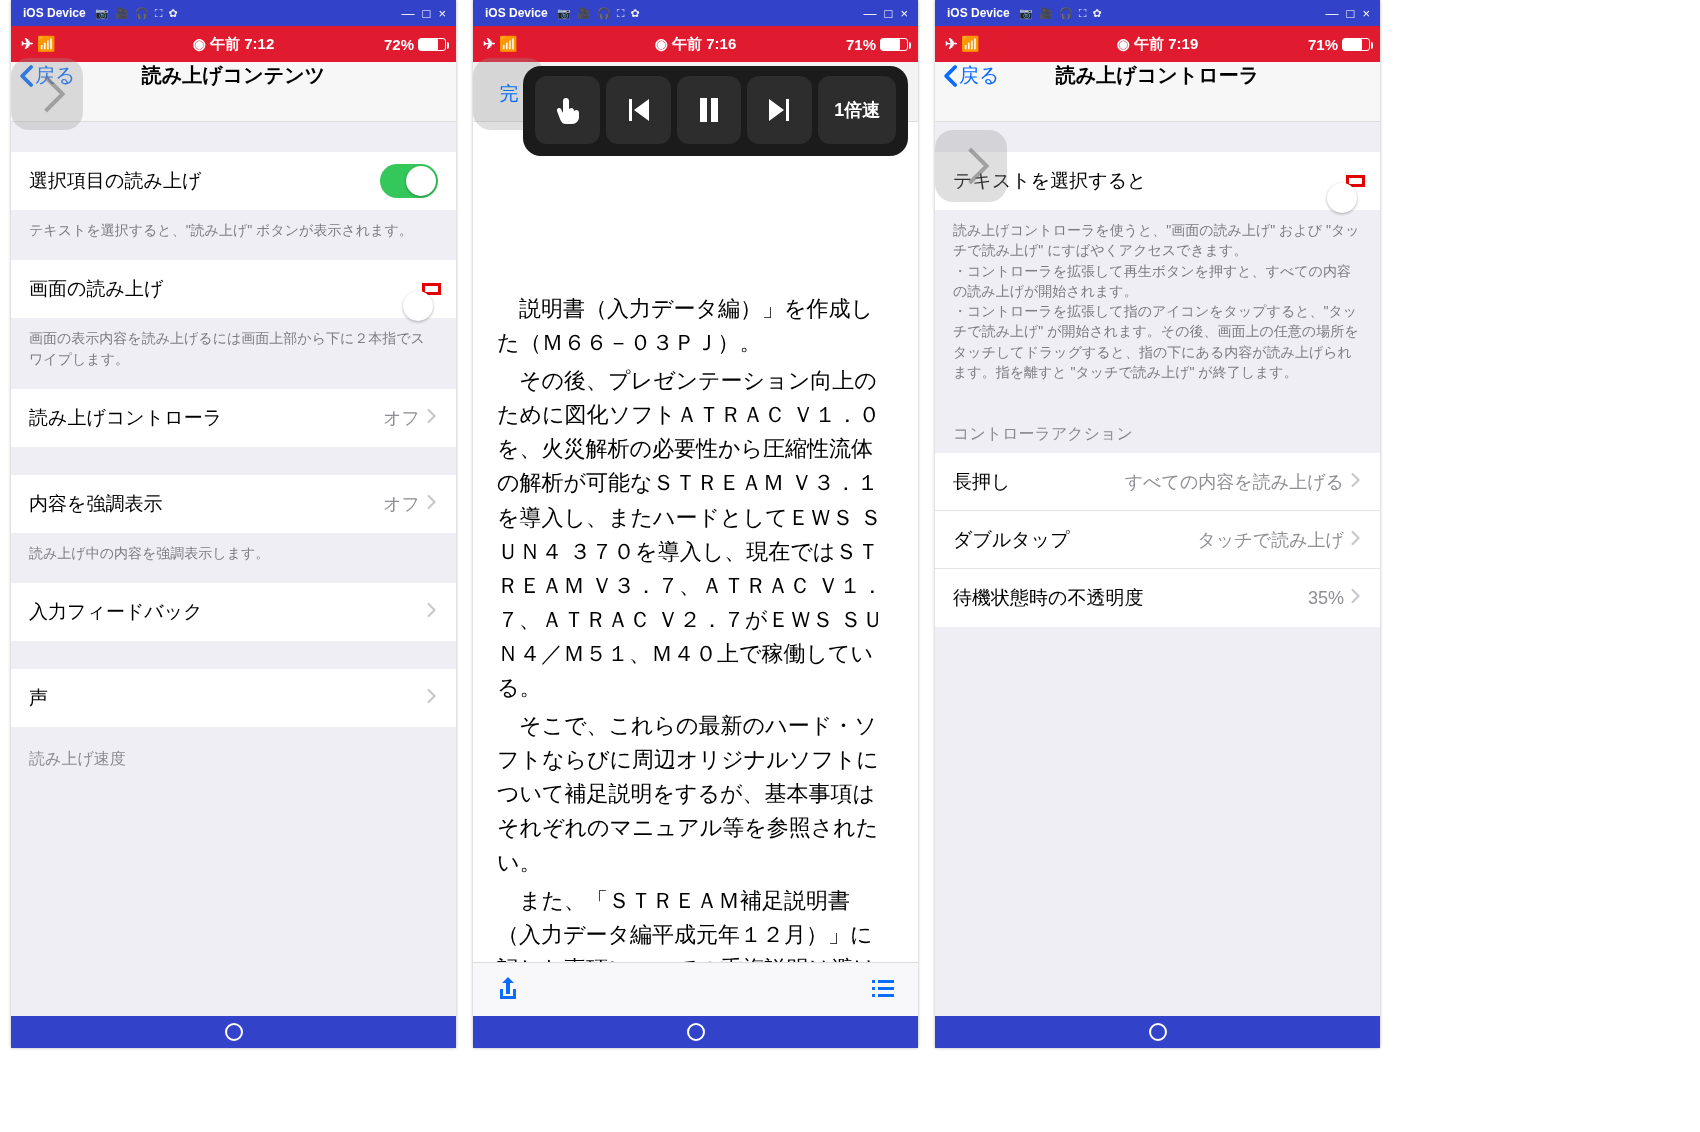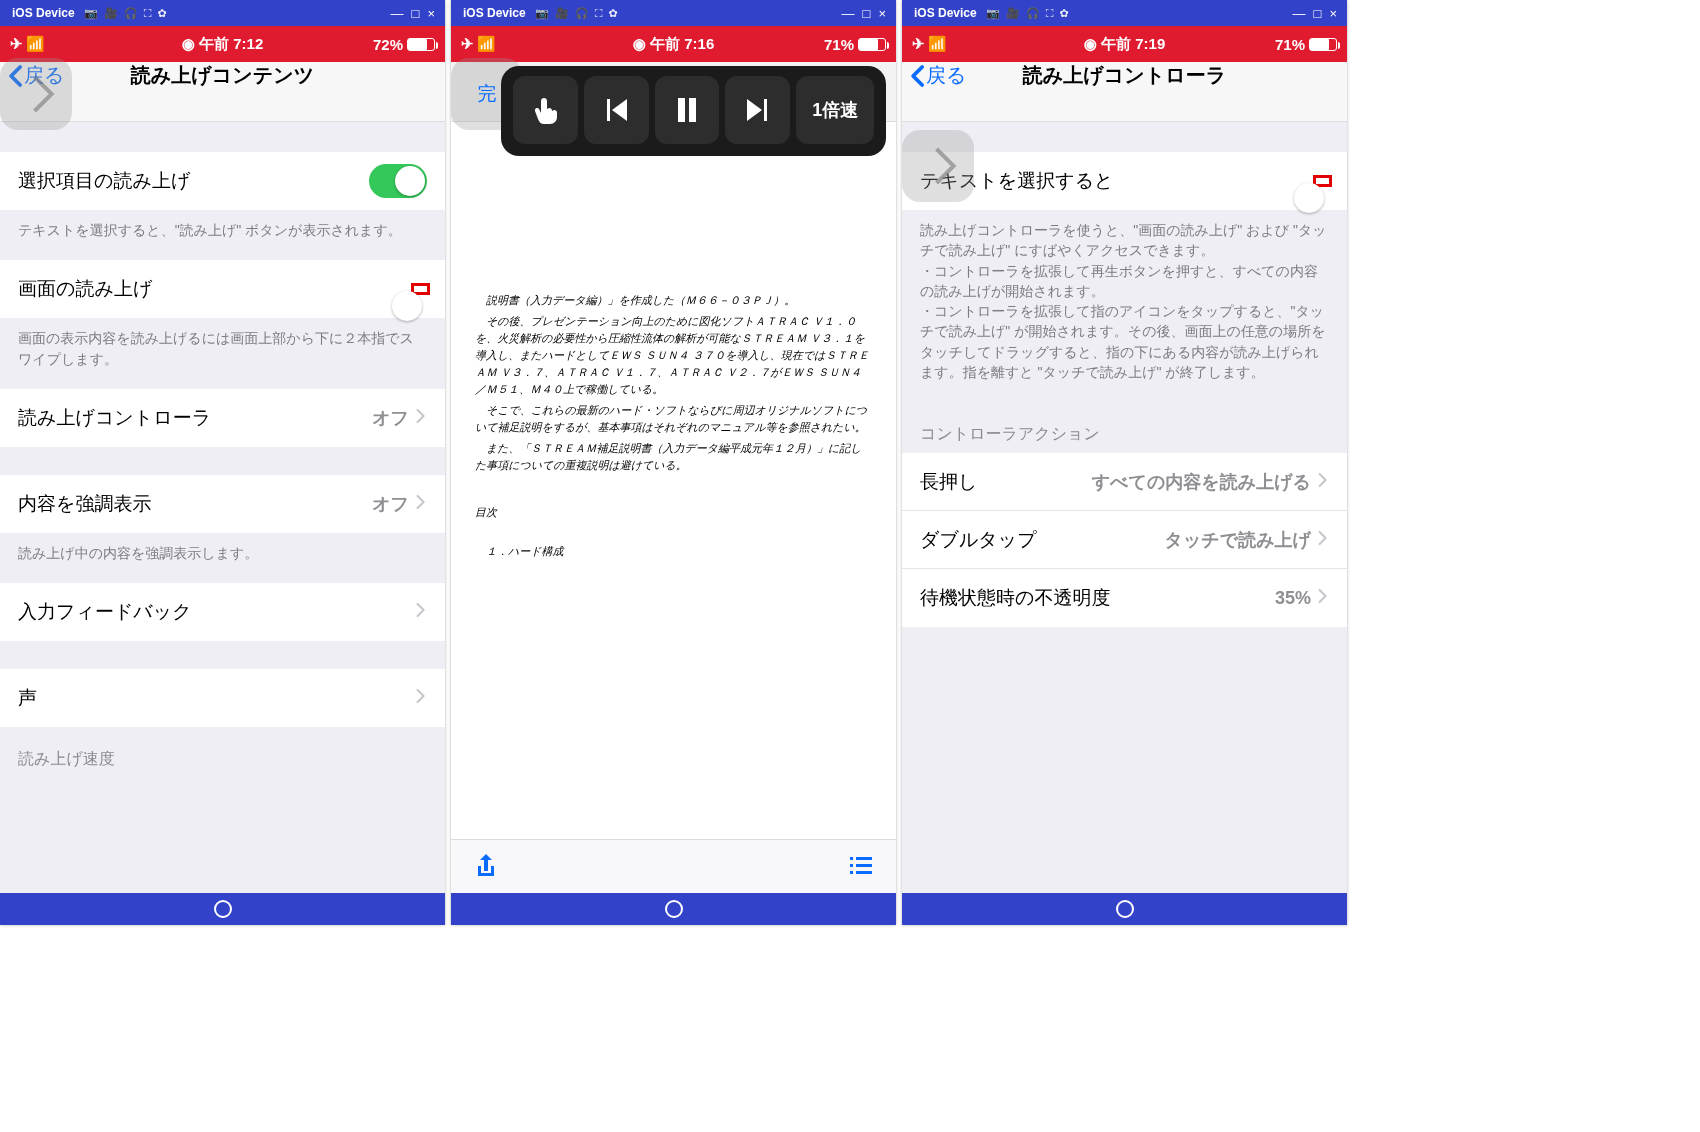--- a/index.html
+++ b/index.html
@@ -1,27 +1,28 @@
 <!DOCTYPE html>
 <html><head>
 <meta charset="utf-8">
 <style>
   * { box-sizing: border-box; margin: 0; padding: 0; }
   html, body { width: 1700px; height: 1132px; font-family: -apple-system, "Hiragino Sans", "Hiragino Kaku Gothic Pro", Meiryo, sans-serif; background: #fff; }
   body { display: flex; gap: 6px; }
 
   .panel {
     width: 445px;
-    height: 925px;
+    height: 1048px;
     display: flex;
     flex-direction: column;
     box-shadow: 0 0 3px rgba(0,0,0,.3);
     background: #86efac;
     position: relative;
     overflow: hidden;
+    margin-left: 11px;
   }
 
   
   .emu-bar {
     height: 26px;
     background: #3343c9;
     color: #fff;
     display: flex;
     align-items: center;
     padding: 0 8px 0 12px;
@@ -98,39 +99,39 @@
   .content { flex: 1; overflow: hidden; background: #efeef5; }
   .sect-head { font-size:16px; color:#8a8a8f; padding: 22px 18px 8px; }
   .cell-group { background:#fff; }
   .cell {
     min-height: 58px; padding: 12px 18px;
     border-bottom: 1px solid #e5e5e7;
     display:flex; align-items:center; font-size:19px; color:#000;
   }
   .cell:last-child { border-bottom: none; }
   .cell .spacer { flex:1; }
-  .cell .value { color:#8e8e93; font-size:18px; margin-right:6px;font-weight:bold; }
+  .cell .value { color:#8e8e93; font-size:18px; margin-right:6px; }
   .chevron { color:#c7c7cc; }
   .chevron svg { width:12px; height:16px; }
   .footer-note { font-size:14px; color:#7c7c80; padding:10px 18px 20px; line-height:1.45; }
 
   .toggle {
     width:58px; height:34px; border-radius:17px; background:#34c759; position:relative; flex-shrink:0;
   }
   .toggle::after {
     content:""; position:absolute; right:2px; top:2px; width:30px; height:30px; border-radius:50%; background:#fff;
     box-shadow: 0 1px 3px rgba(0,0,0,.3);
   }
 
   .hl-border { border:3px solid #e20000; padding:3px 3px 3px 10px; margin-right:-3px; }
 
   
   .doc-body {
     flex:1; background:#fff; padding: 170px 24px 0 24px;
-    font-size:11px; line-height:1.55; color:#000; overflow:hidden;font-style:italic;
+    font-size:22px; line-height:1.55; color:#000; overflow:hidden;
   }
   .doc-body p { margin-bottom: 4px; text-indent: 1em; }
   .toc { margin-top: 30px; }
   .toc p { text-indent:0; }
   .toc .lv1 { padding-left: 1em; }
 
   .doc-toolbar {
     height:54px; border-top:1px solid #dcdce0; background:#f8f8fa;
     display:flex; align-items:center; justify-content:space-between; padding:0 22px;
     color:#0a6cff;

